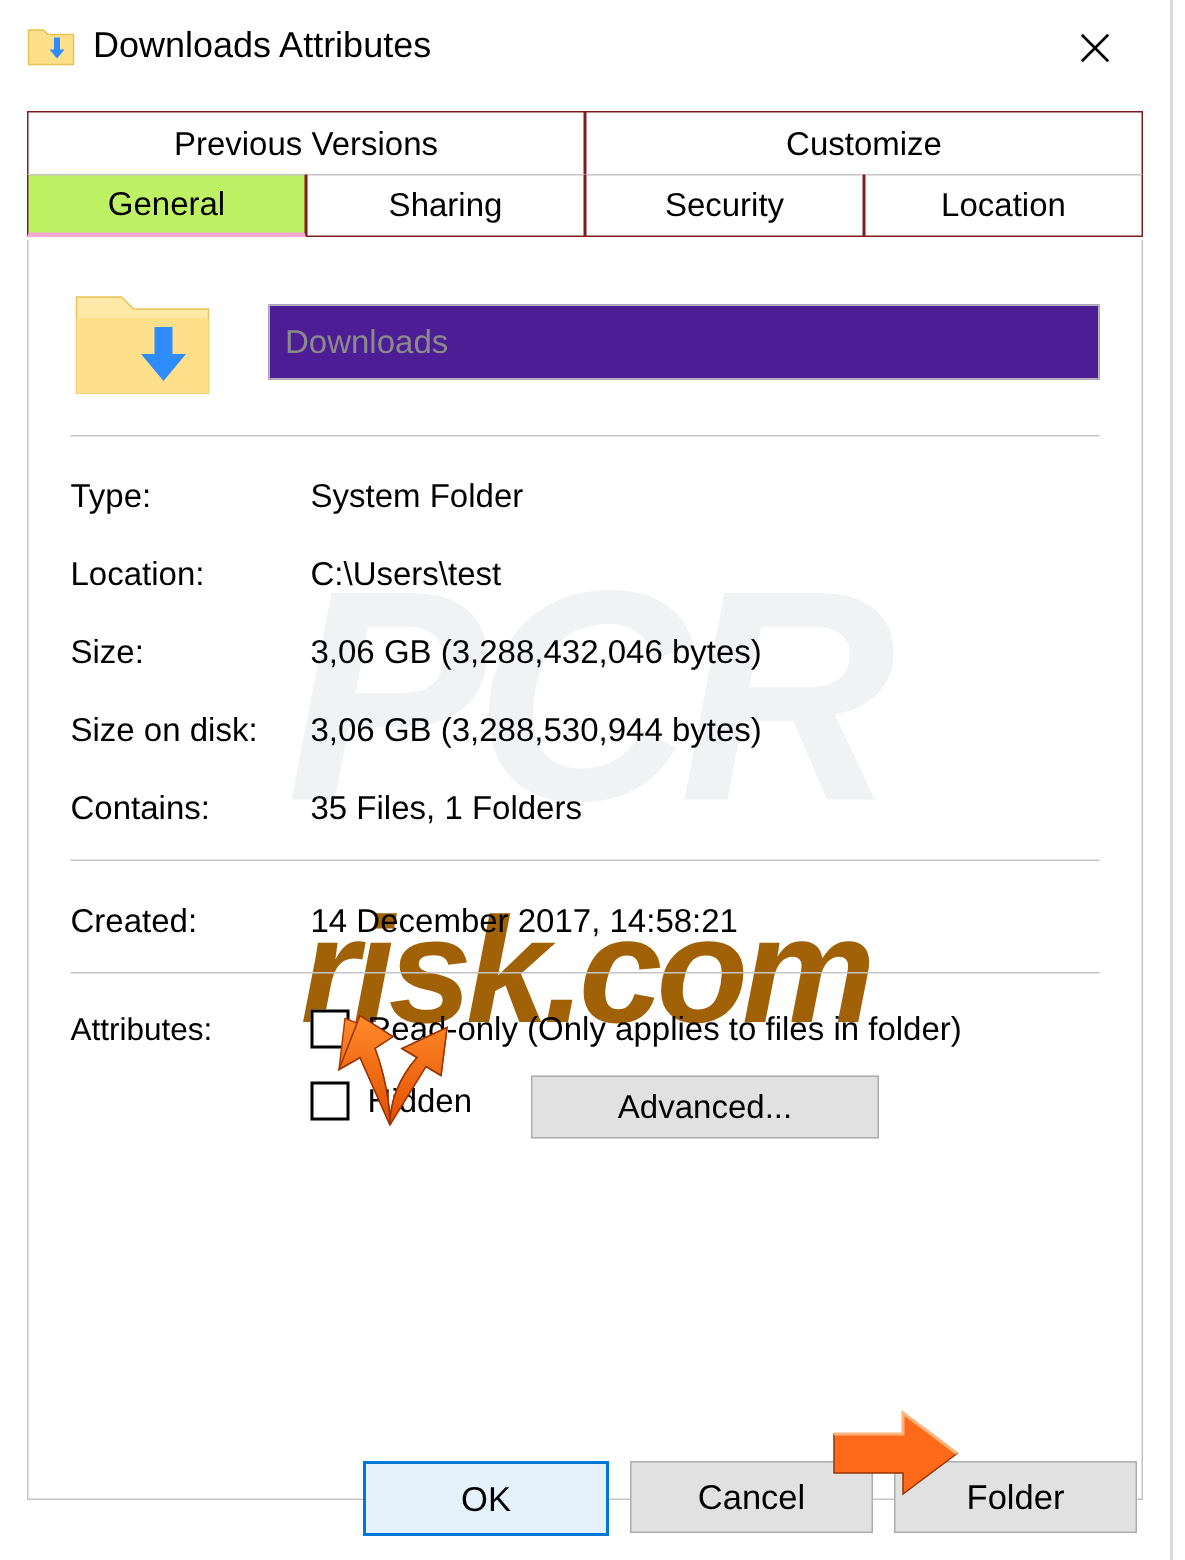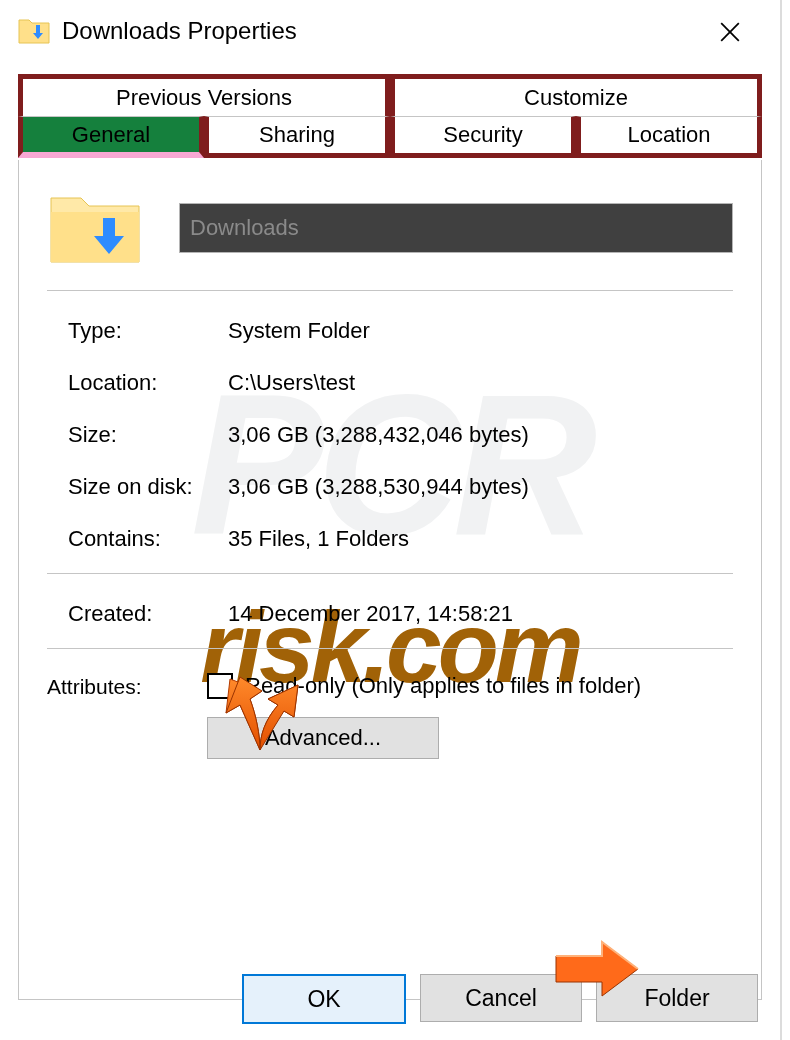--- a/index.html
+++ b/index.html
@@ -53,35 +53,35 @@
     position: relative;
     margin: 12px 18px 0 18px;
     height: 86px;
   }
   .tabrow {
     display: flex;
   }
   .tab {
     flex: 1 1 0;
     height: 42px;
-    border: 5px solid #7f1d1d;
+    border: 1px solid #7f1d1d;
     background: #ffffff;
     display: flex;
     align-items: center;
     justify-content: center;
     font-size: 22px;
     color: #000;
     box-sizing: border-box;
     position: relative;
   }
   .tabrow.top .tab { border-bottom: none; }
   .tabrow.bottom .tab { border-top: 1px solid #c5c5c5; }
   .tab.active {
-    border-bottom: 6px solid #f9a8d4;
-    background: #15803d;
+    border-bottom: 3px solid #f9a8d4;
+    background: #bef264;
     z-index: 2;
     position: relative;
   }
   
   .panel {
     margin: 0 18px;
     border: 1px solid #c5c5c5;
     border-top: none;
     padding: 28px 28px 10px 28px;
     box-sizing: border-box;
@@ -100,33 +100,32 @@
   }
   .name-input {
     flex: 1;
     height: 48px;
     border: 1px solid #b5b5b5;
     padding: 0 10px;
     font-size: 22px;
     color: #8a8a8a;
     display: flex;
     align-items: center;
-    background: #404040;
+    background: #4c1d95;
   }
   .sep {
     height: 1px;
     background: #c5c5c5;
     margin: 8px 0 14px 0;
   }
   .row {
     display: flex;
     align-items: flex-start;
     padding: 13px 0;
     font-size: 22px;
-    margin-left: 21px;
   }
   .row .label {
     width: 160px;
     color: #000;
   }
   .row .value {
     color: #000;
   }
   
   .attr-block {
@@ -145,21 +144,21 @@
   .checkbox {
     width: 26px;
     height: 26px;
     border: 2px solid #000;
     margin-right: 12px;
     background: #fff;
     box-sizing: border-box;
   }
   .adv-row {
     display: flex;
-    justify-content: flex-start;
+    justify-content: center;
     margin-top: -52px;
   }
   .adv-btn {
     width: 230px;
     height: 40px;
     background: #e1e1e1;
     border: 1px solid #adadad;
     display: flex;
     align-items: center;
     justify-content: center;
@@ -237,21 +236,21 @@
   <div class="watermark">PCR</div>
   <div class="watermark2">risk.com</div>
 
   <div class="titlebar">
     <span class="folder-icon">
       <svg viewBox="0 0 32 30" width="32" height="30">
         <path d="M1 4 h10 l3 3 h17 v20 h-30 z" fill="#ffe08a" stroke="#e6c454"></path>
         <path d="M22 9 v8 h3 l-5 6 -5-6 h3 v-8 z" fill="#2e8cff"></path>
       </svg>
     </span>
-    <span class="title">Downloads Properties</span>
+    <span class="title">Downloads Attributes</span>
     <div class="close-btn">
       <svg viewBox="0 0 20 20" width="22" height="22">
         <line x1="2" y1="2" x2="18" y2="18" stroke="#000" stroke-width="1.6"></line>
         <line x1="18" y1="2" x2="2" y2="18" stroke="#000" stroke-width="1.6"></line>
       </svg>
     </div>
   </div>
 
   <div class="tabs">
     <div class="tabrow top">

